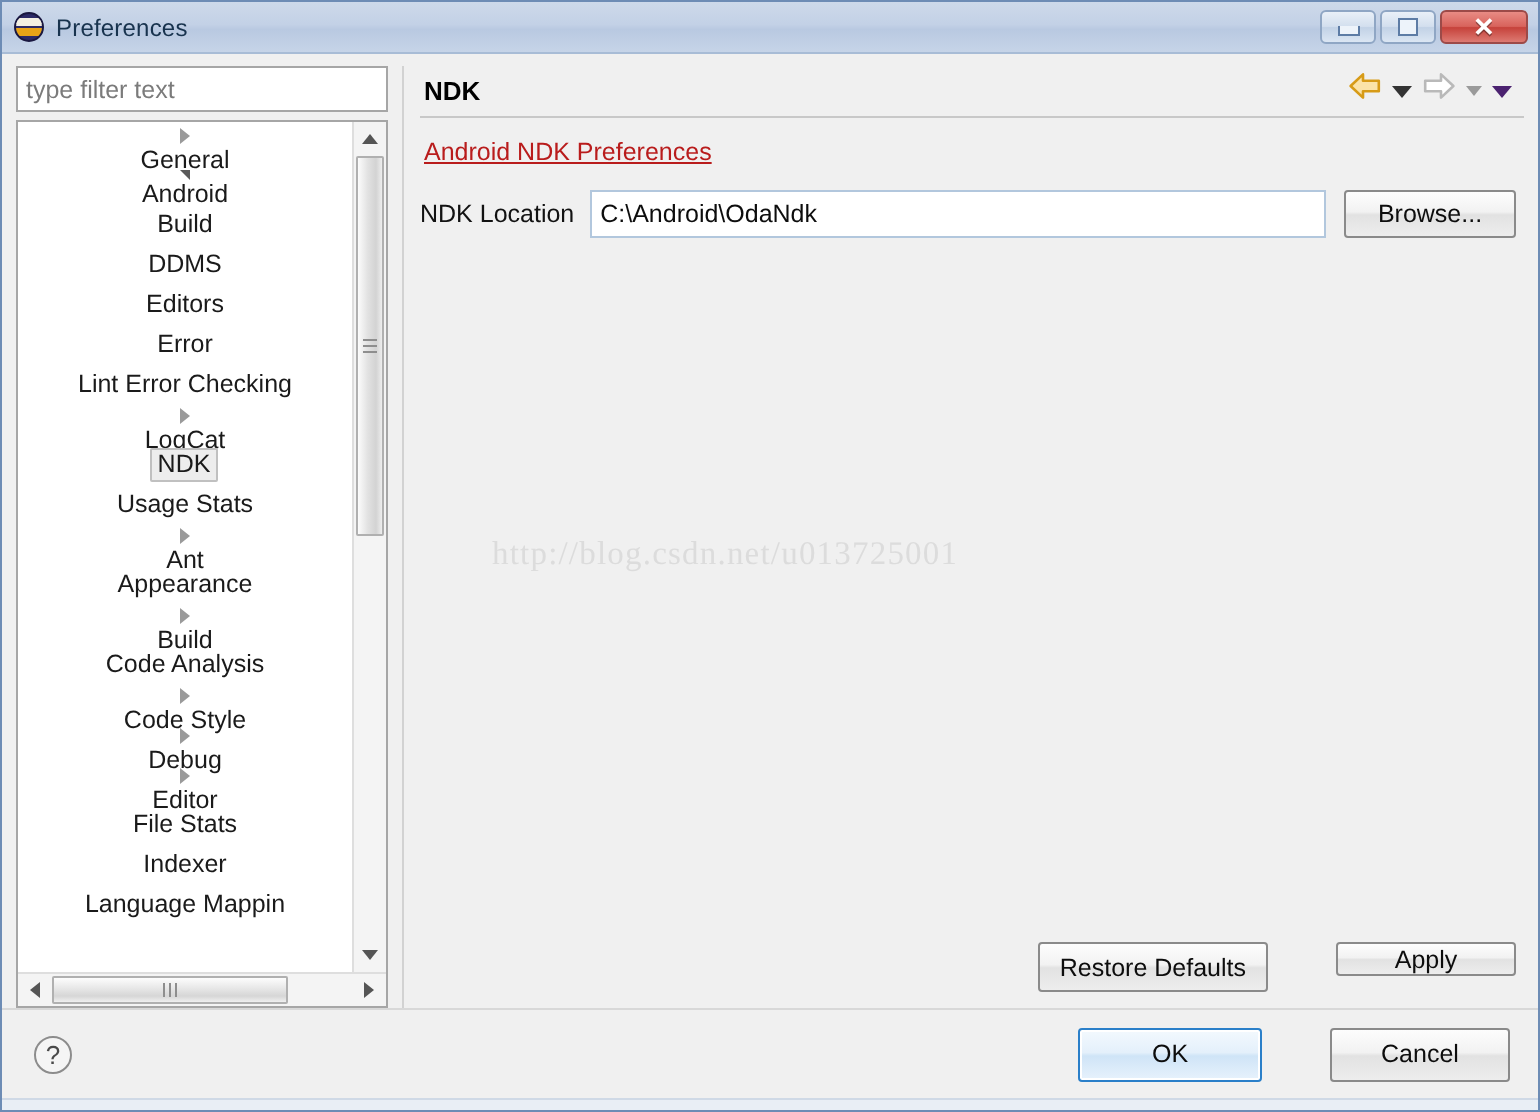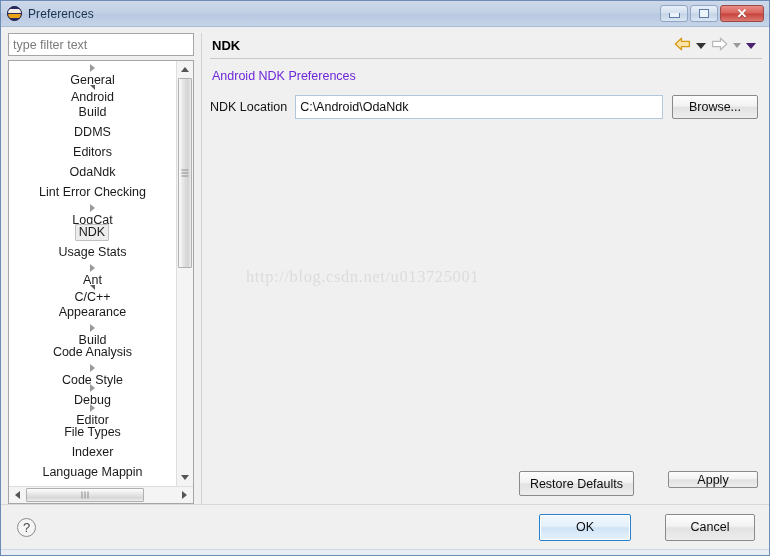--- a/index.html
+++ b/index.html
@@ -389,22 +389,23 @@
   .chev {
     width: 0; height: 0;
     border-left: 5px solid transparent;
     border-right: 5px solid transparent;
     border-top: 6px solid #333;
   }
   .chev.purple { border-top-color: #4b2270; }
 
   .page-desc {
     font-size: 12.5px;
-    color: #6d28d9;
+    color: #b91c1c;
     margin: 10px 0 0 2px;
+    text-decoration: underline;
   }
 
   .field-row {
     display: flex;
     align-items: center;
     margin-top: 12px;
     padding-right: 4px;
   }
   .field-label {
     font-size: 12.5px;
@@ -566,21 +567,21 @@
                 <div class="tree-row">
                   <span class="ind-2"></span>
                   <span class="tree-label">DDMS</span>
                 </div>
                 <div class="tree-row">
                   <span class="ind-2"></span>
                   <span class="tree-label">Editors</span>
                 </div>
                 <div class="tree-row">
                   <span class="ind-2"></span>
-                  <span class="tree-label">OdaNdk</span>
+                  <span class="tree-label">Error</span>
                 </div>
                 <div class="tree-row">
                   <span class="ind-2"></span>
                   <span class="tree-label">Lint Error Checking</span>
                 </div>
                 <div class="tree-row">
                   <span class="ind-1"></span>
                   <span class="arrow">
                     <span class="arrow-collapsed"></span>
                   </span>
@@ -595,27 +596,20 @@
                   <span class="tree-label">Usage Stats</span>
                 </div>
                 <div class="tree-row">
                   <span class="ind-0"></span>
                   <span class="arrow">
                     <span class="arrow-collapsed"></span>
                   </span>
                   <span class="tree-label">Ant</span>
                 </div>
                 <div class="tree-row">
-                  <span class="ind-0"></span>
-                  <span class="arrow">
-                    <span class="arrow-expanded"></span>
-                  </span>
-                  <span class="tree-label">C/C++</span>
-                </div>
-                <div class="tree-row">
                   <span class="ind-2"></span>
                   <span class="tree-label">Appearance</span>
                 </div>
                 <div class="tree-row">
                   <span class="ind-1"></span>
                   <span class="arrow">
                     <span class="arrow-collapsed"></span>
                   </span>
                   <span class="tree-label">Build</span>
                 </div>
@@ -639,21 +633,21 @@
                 </div>
                 <div class="tree-row">
                   <span class="ind-1"></span>
                   <span class="arrow">
                     <span class="arrow-collapsed"></span>
                   </span>
                   <span class="tree-label">Editor</span>
                 </div>
                 <div class="tree-row">
                   <span class="ind-2"></span>
-                  <span class="tree-label">File Types</span>
+                  <span class="tree-label">File Stats</span>
                 </div>
                 <div class="tree-row">
                   <span class="ind-2"></span>
                   <span class="tree-label">Indexer</span>
                 </div>
                 <div class="tree-row">
                   <span class="ind-2"></span>
                   <span class="tree-label">Language Mappin</span>
                 </div>
               </div>

